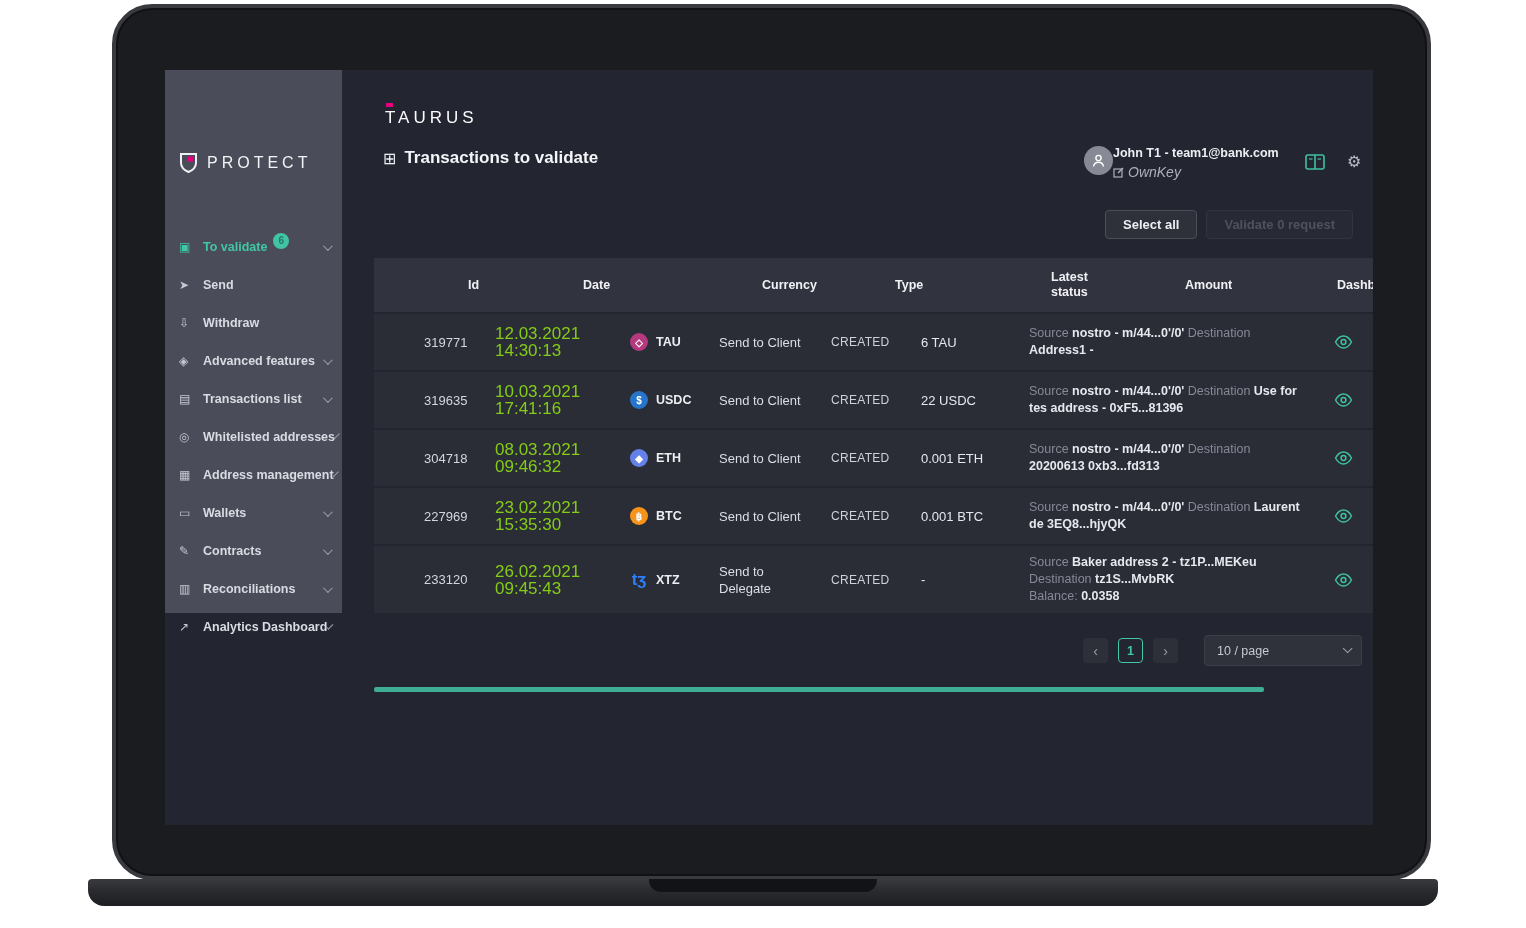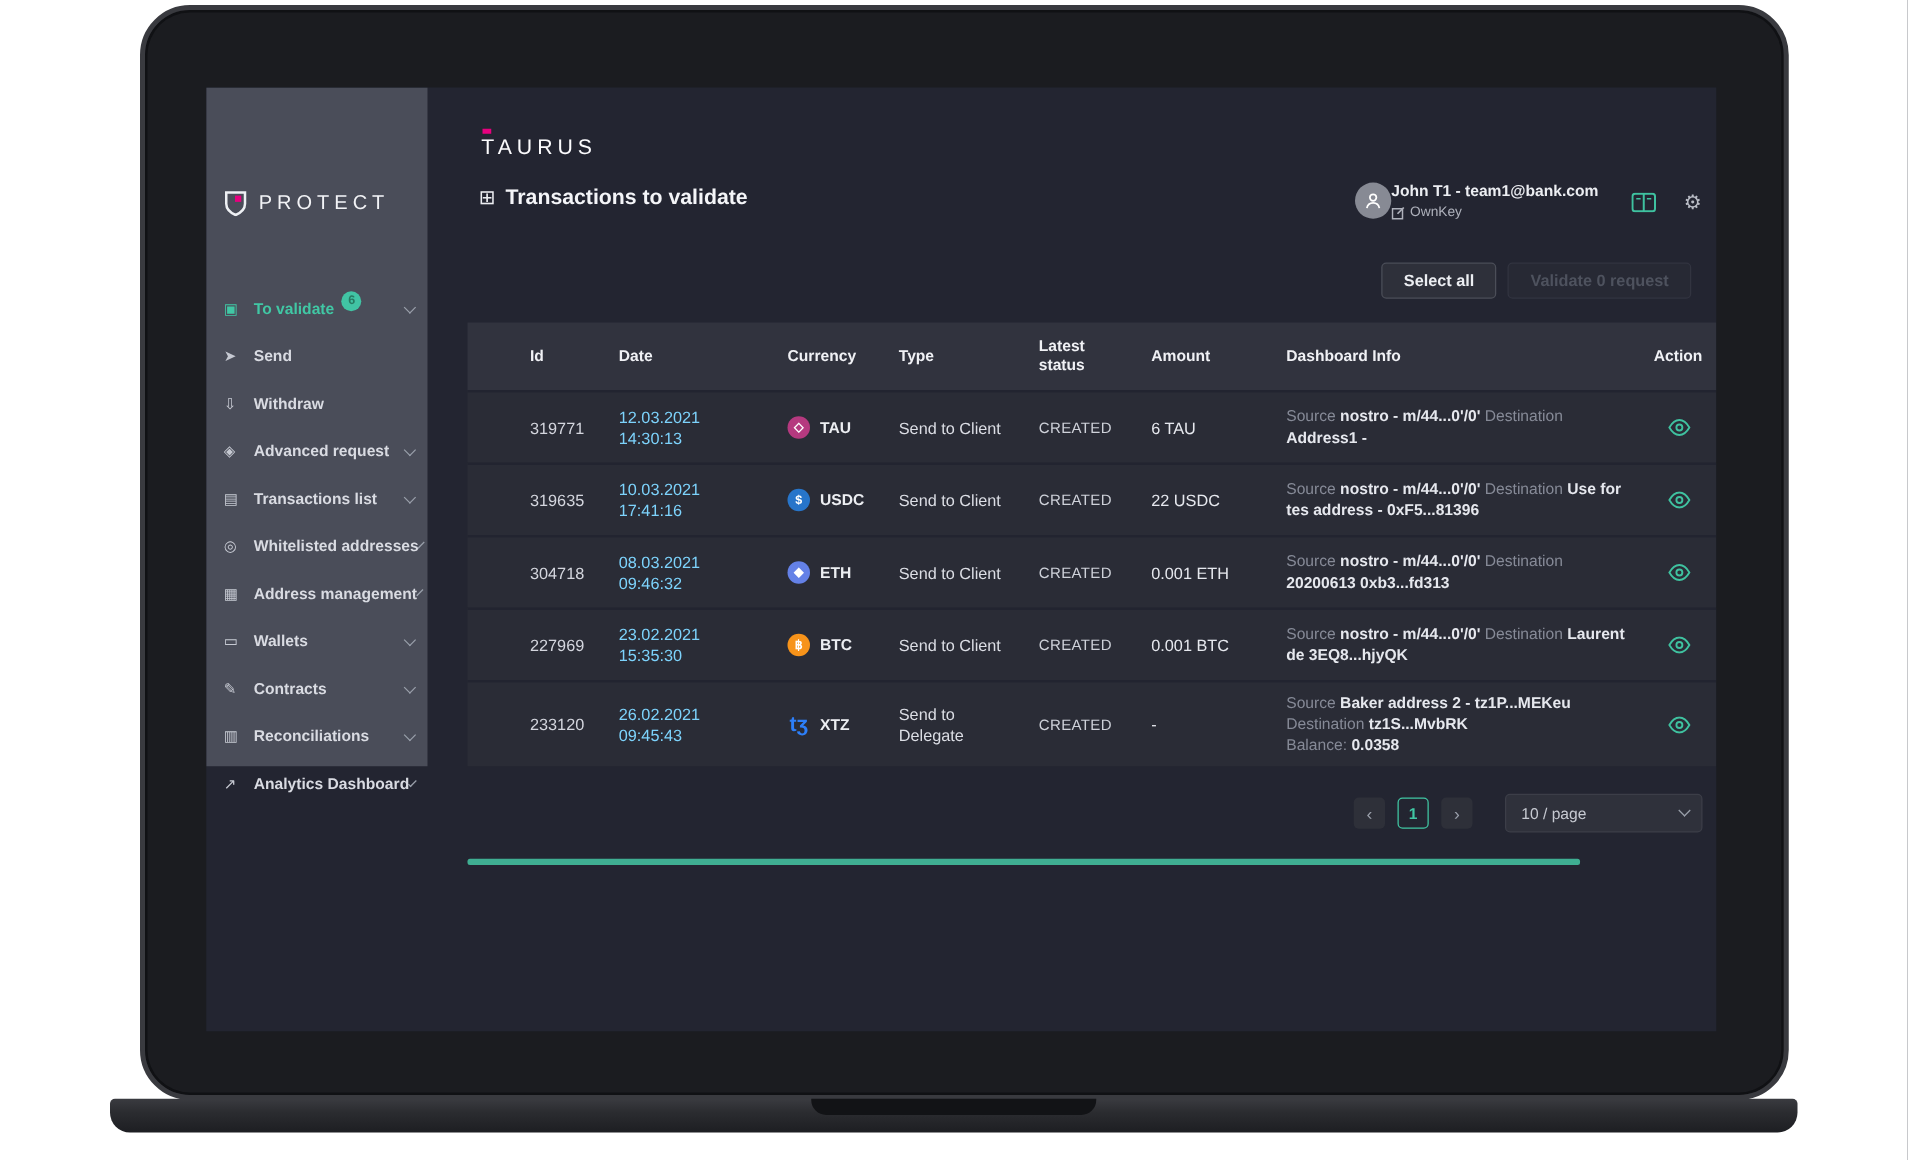--- a/index.html
+++ b/index.html
@@ -38,39 +38,39 @@
   .main { position:absolute; left:177px; top:0; width:1031px; height:755px; }
   .logo { position:absolute; left:43px; top:38px; color:#fbfbfd; font-size:17px; font-weight:400; letter-spacing:4px; }
   .logo .pink-tick { position:absolute; left:1px; top:-5px; width:7px; height:4px; background:#e6007e; }
   .page-title-row { position:absolute; left:41px; top:78px; display:flex; align-items:center; gap:8px; }
   .grid-glyph { color:#eceef2; font-size:16px; }
   .page-title { color:#f4f5f8; font-size:17px; font-weight:700; }
 
   .user-block { position:absolute; left:742px; top:76px; display:flex; align-items:flex-start; gap:0; }
   .avatar { width:29px; height:29px; border-radius:50%; background:#878a94; display:flex; align-items:center; justify-content:center; }
   .user-name { color:#eceef2; font-size:12.5px; font-weight:600; line-height:15px; }
-  .user-key { display:flex; align-items:center; gap:4px; color:#aeb1bb; font-size:11px; margin-top:3px; }
+  .user-key { display:flex; align-items:center; gap:4px; color:#aeb1bb; font-size:14px; margin-top:3px;font-style:italic; }
   .hdr-icons { position:absolute; left:963px; top:82px; display:flex; gap:22px; align-items:center; }
 
   .btn-row { position:absolute; top:140px; right:20px; display:flex; gap:9px;padding-left:20px; }
   .btn { height:29px; border-radius:4px; font-size:13px; font-weight:600; padding:0 17px; cursor:pointer;
     display:flex; align-items:center; }
   .btn-secondary { background:#2e303a; border:1px solid #4b4e58; color:#eceef2; }
   .btn-disabled { background:#272934; border:1px solid #323440; color:#4e525e; }
 
   
   .table { position:absolute; left:32px; top:188px; width:999px; }
   .trow { display:grid; grid-template-columns:38px 75px 135px 89px 112px 90px 108px 294px 58px; align-items:center; }
-  .thead { background:#31333e; min-height:54px; }
+  .thead { background:#31333e; min-height:54px;gap:44px; }
   .thead .cell { color:#f0f1f5; font-size:12.5px; font-weight:700; line-height:15px; }
   .tbody-row { background:#2a2c36; min-height:58px; border-top:2px solid #222430; }
   .cell { padding:8px 10px 8px 8px; }
   .cell-cb { padding-left:12px; }
   .cell-id { padding-left:12px; color:#d4d6de; font-size:13px; }
-  .cell-date { color:#7dd3fc; font-size:13px; line-height:17px; }
+  .cell-date { color:#84cc16; font-size:17px; line-height:17px; }
   .cell-cur { display:flex; align-items:center; gap:8px; }
   .currency-badge { width:18px; height:18px; border-radius:50%; display:flex; align-items:center; justify-content:center;
     font-size:10px; font-weight:700; color:#fff; flex:0 0 18px; }
   .currency-badge.plain { border-radius:0; background:transparent !important; font-size:17px; font-weight:700; }
   .cur-label { color:#eceef2; font-size:12.5px; font-weight:700; }
   .cell-type { color:#dcdee5; font-size:13px; line-height:17px; }
   .cell-status { color:#ced1d9; font-size:12px; letter-spacing:0.3px; }
   .cell-amt { color:#e6e8ee; font-size:13px; }
   .cell-op { font-size:12.5px; line-height:17px; }
   .op-label { color:#868a97; }
@@ -120,21 +120,21 @@
         <div class="menu-item">
           <span class="mi-icon">➤</span>
           <span class="mi-label">Send</span>
         </div>
         <div class="menu-item">
           <span class="mi-icon">⇩</span>
           <span class="mi-label">Withdraw</span>
         </div>
         <div class="menu-item">
           <span class="mi-icon">◈</span>
-          <span class="mi-label">Advanced request</span>
+          <span class="mi-label">Advanced features</span>
           <span class="chev"></span>
         </div>
         <div class="menu-item">
           <span class="mi-icon">▤</span>
           <span class="mi-label">Transactions list</span>
           <span class="chev"></span>
         </div>
         <div class="menu-item">
           <span class="mi-icon">◎</span>
           <span class="mi-label">Whitelisted addresses</span>

